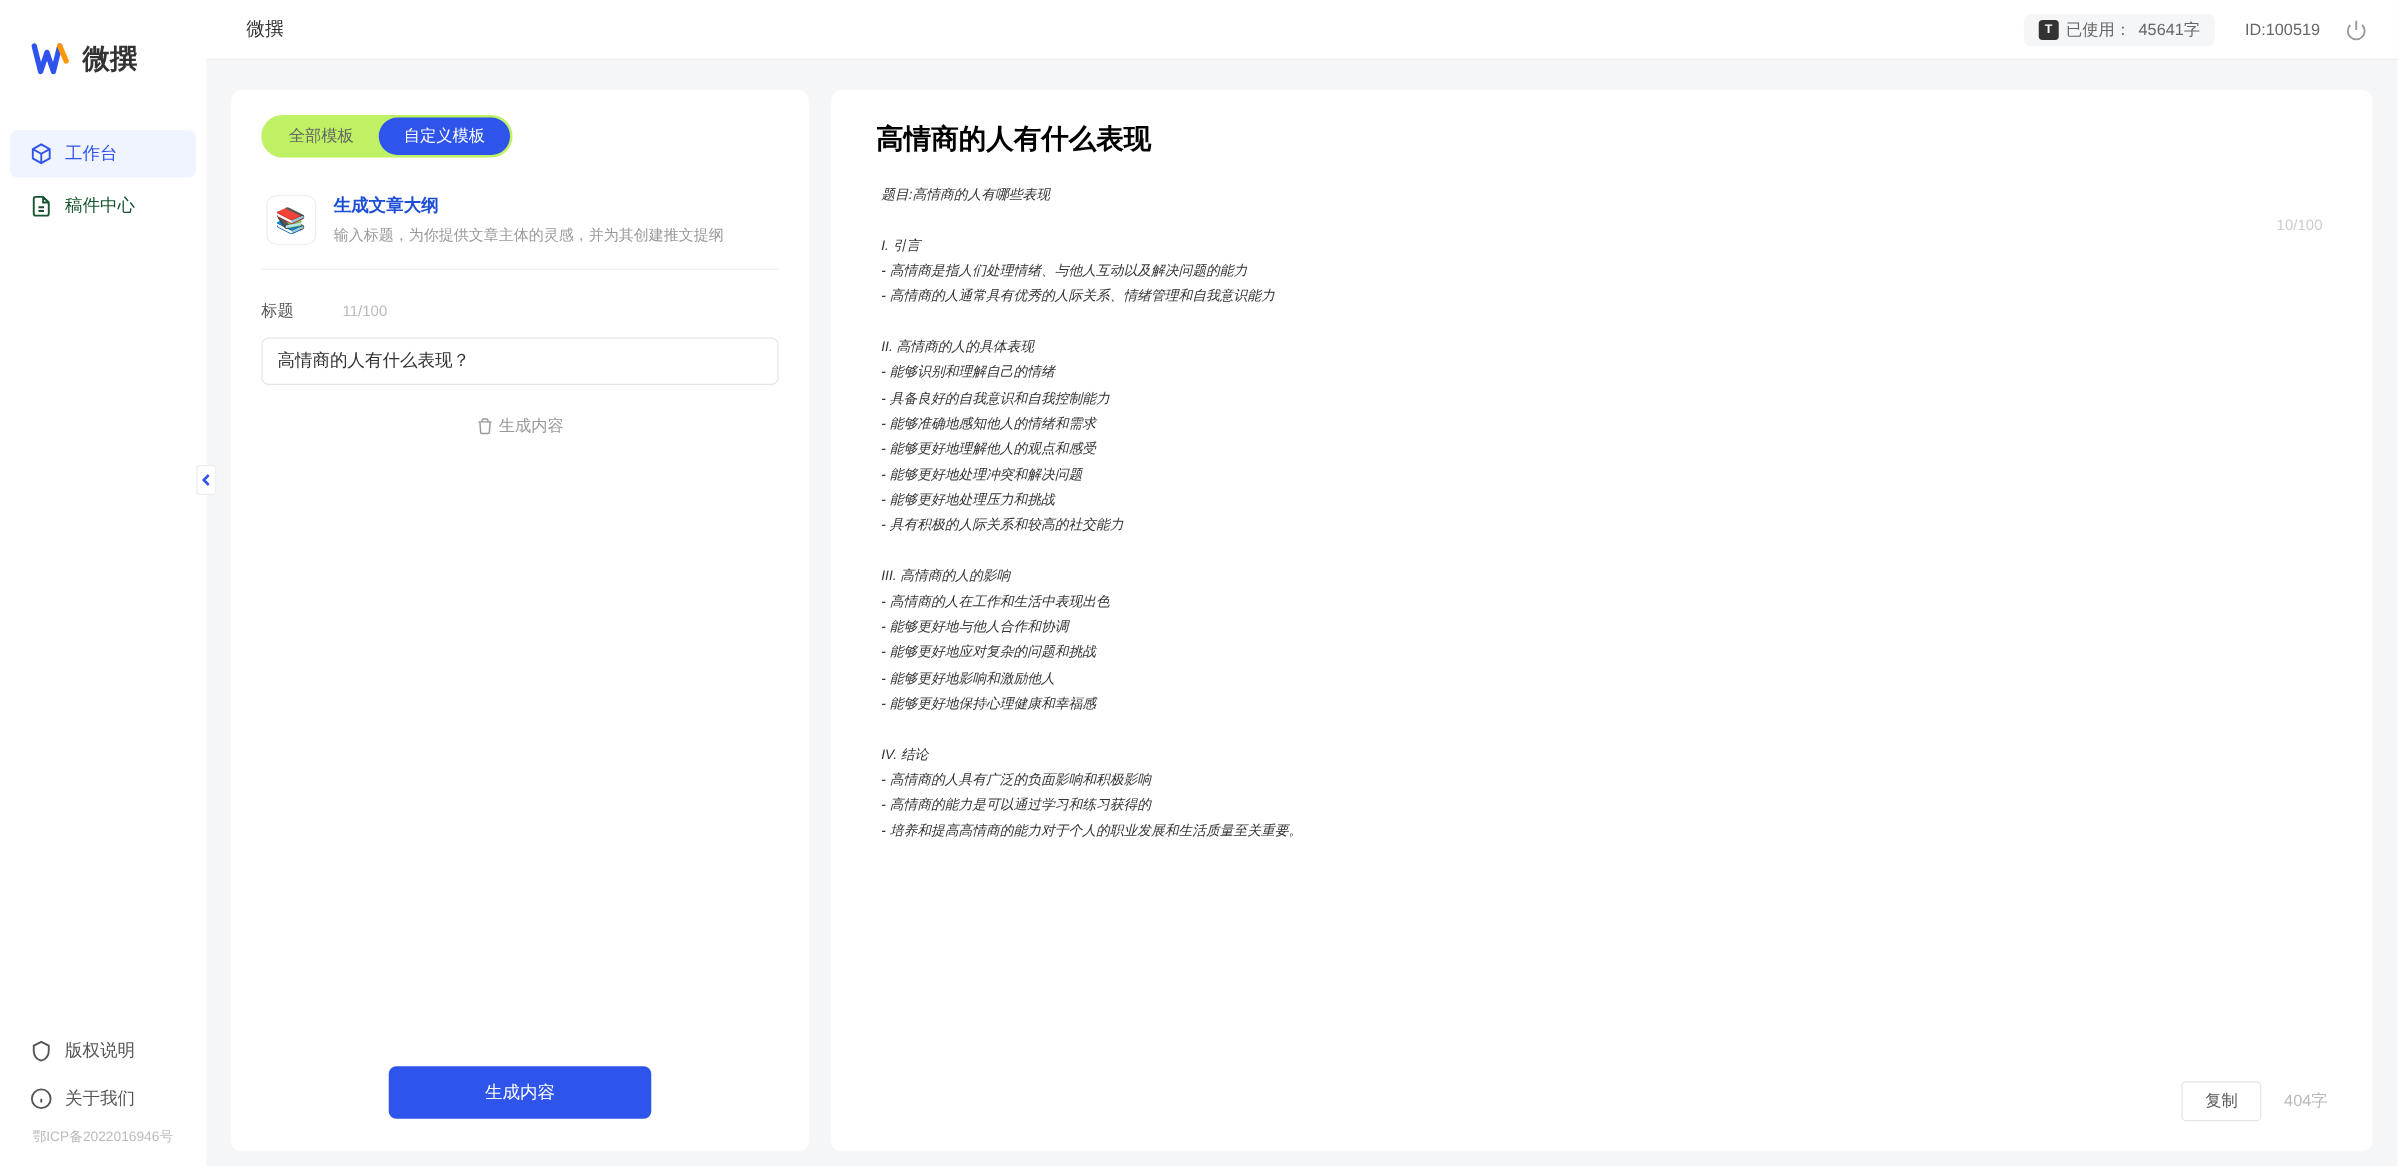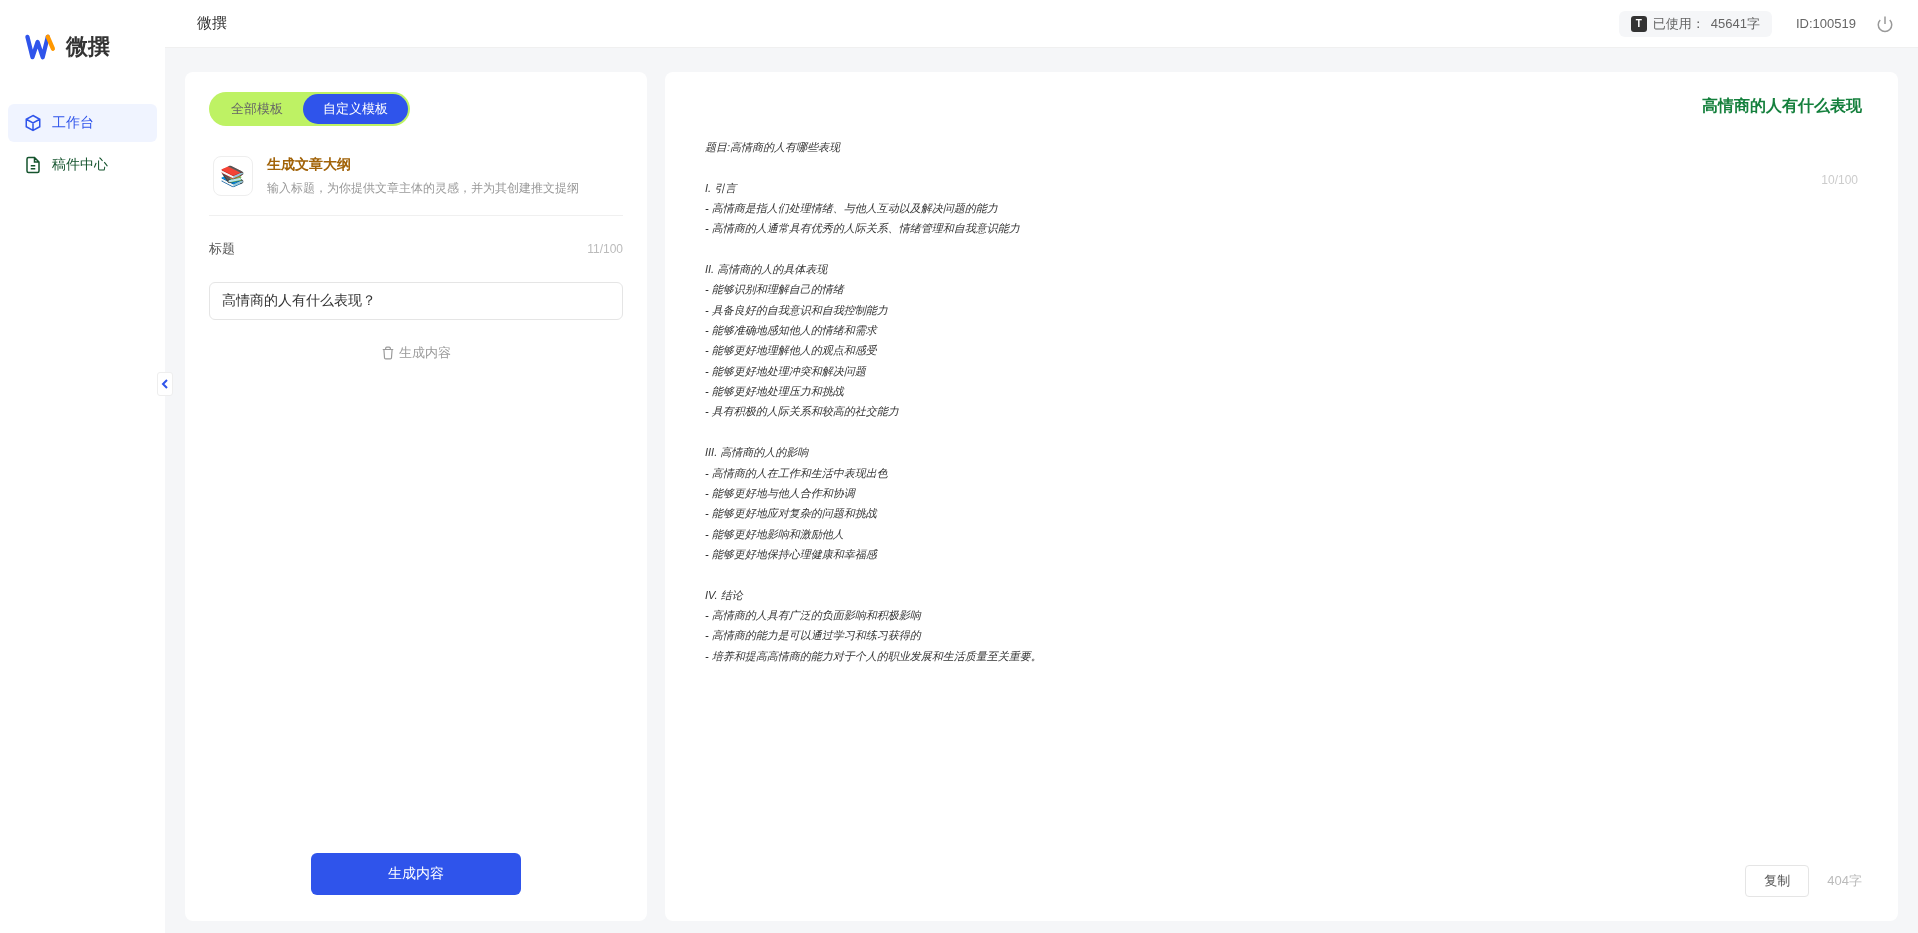--- a/index.html
+++ b/index.html
@@ -35,35 +35,35 @@
 .left-panel { width: 462px; padding: 20px 24px; }
 .right-panel { flex: 1; padding: 24px 36px; position: relative; min-width: 0; }
 
 .tab-pills { display: flex; background: #bef264; border-radius: 18px; padding: 2px; width: fit-content; margin-bottom: 20px; }
 .tab-pill { padding: 6px 20px; border-radius: 16px; font-size: 13px; cursor: pointer; color: #666; }
 .tab-pill.active { background: #2f54eb; color: #fff; }
 
 .template-card { display: flex; gap: 14px; padding: 10px 4px 18px; border-bottom: 1px solid #f0f0f0; margin-bottom: 24px; }
 .template-icon { width: 40px; height: 40px; border-radius: 8px; background: #fff; border: 1px solid #eee; display: flex; align-items: center; justify-content: center; font-size: 20px; }
 .template-info { flex: 1; }
-.template-title { font-size: 14px; font-weight: 600; color: #a16207; margin-bottom: 6px; }
+.template-title { font-size: 14px; font-weight: 600; color: #1d4ed8; margin-bottom: 6px; }
 .template-desc { font-size: 12px; color: #999; }
 
 .form-row { margin-bottom: 14px; }
-.form-label-row { display: flex; justify-content: space-between; align-items: center; margin-bottom: 24px; gap: 39px; }
+.form-label-row { display: flex; justify-content: flex-start; align-items: center; margin-bottom: 12px; gap: 39px; }
 .form-label { font-size: 13px; color: #555; }
 .char-count { font-size: 12px; color: #bbb; }
 .text-input { width: 100%; border: 1px solid #e5e5e5; border-radius: 6px; padding: 10px 12px; font-size: 14px; color: #333; outline: none; }
 
 .clear-btn { display: flex; align-items: center; justify-content: center; gap: 4px; color: #999; font-size: 13px; cursor: pointer; padding: 10px 0; }
 
 .left-spacer { flex: 1; }
 .generate-btn { background: #2f54eb; color: #fff; border: none; border-radius: 6px; padding: 12px 0; font-size: 14px; cursor: pointer; width: 210px; align-self: center; margin-bottom: 6px; }
 
-.output-title { font-family: "Songti SC", "SimSun", serif; font-size: 16px; text-align: right; font-weight: 600; margin-bottom: 6px; color: #15803d; }
+.output-title { font-family: "Songti SC", "SimSun", serif; font-size: 22px; text-align: left; font-weight: 600; margin-bottom: 6px; color: #000000; }
 .title-count { position: absolute; top: 101px; right: 40px; font-size: 12px; color: #ccc; }
 .output-body { white-space: pre-wrap; font-size: 11px; line-height: 1.85; color: #333; padding: 14px 4px; overflow-y: auto; flex: 1; font-style: italic; }
 
 .output-footer { display: flex; justify-content: flex-end; align-items: center; gap: 18px; padding-top: 10px; }
 .copy-btn { border: 1px solid #e5e5e5; background: #fff; border-radius: 4px; padding: 6px 18px; font-size: 13px; color: #555; cursor: pointer; }
 .word-count { font-size: 13px; color: #bbb; }
 </style>
 </head>
 <body>
 
@@ -91,20 +91,37 @@
         <span>稿件中心</span>
       </div>
     </nav>
 
     <div class="collapse-handle">
       <svg width="10" height="10" viewBox="0 0 10 10">
           <path d="M7 1 L3 5 L7 9" fill="none" stroke="currentColor" stroke-width="2"></path>
         </svg>
     </div>
 
+    <div class="sidebar-bottom">
+      <div class="sidebar-footer-link">
+        <svg width="18" height="18" viewBox="0 0 24 24" fill="none" stroke="currentColor" stroke-width="2">
+            <path d="M12 2 L4 6 v6 c0 5 3.5 9 8 10 c4.5 -1 8 -5 8 -10 V6 z"></path>
+          </svg>
+        <span>版权说明</span>
+      </div>
+      <div class="sidebar-footer-link">
+        <svg width="18" height="18" viewBox="0 0 24 24" fill="none" stroke="currentColor" stroke-width="2">
+            <circle cx="12" cy="12" r="10"></circle>
+            <line x1="12" y1="8" x2="12" y2="8"></line>
+            <line x1="12" y1="12" x2="12" y2="16"></line>
+          </svg>
+        <span>关于我们</span>
+      </div>
+      <div class="icp">鄂ICP备2022016946号</div>
+    </div>
   </aside>
 
   <div class="main">
     <header class="topbar">
       <span class="topbar-title">微撰</span>
       <div class="topbar-spacer"></div>
       <div class="usage-badge">
         <span class="t-icon">T</span>
         <span>已使用：</span>
         <span>45641字</span>

